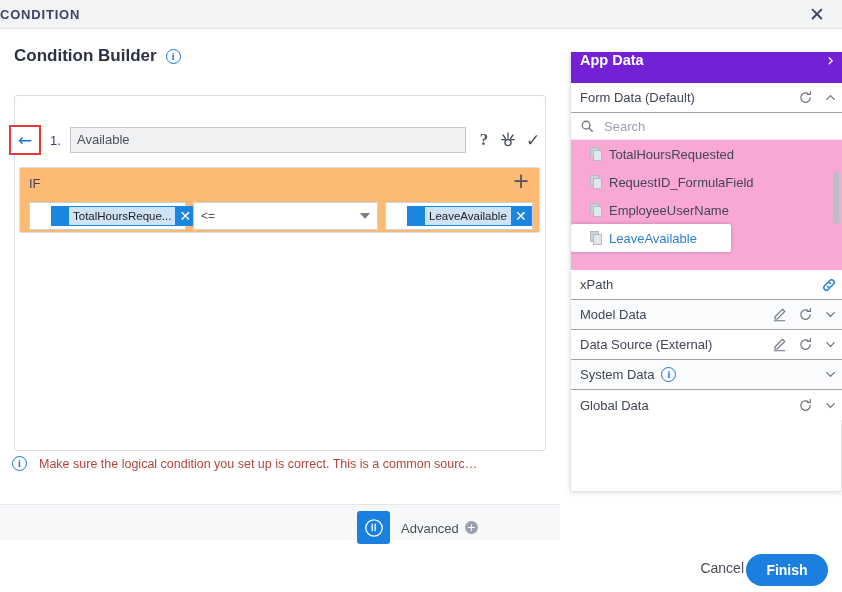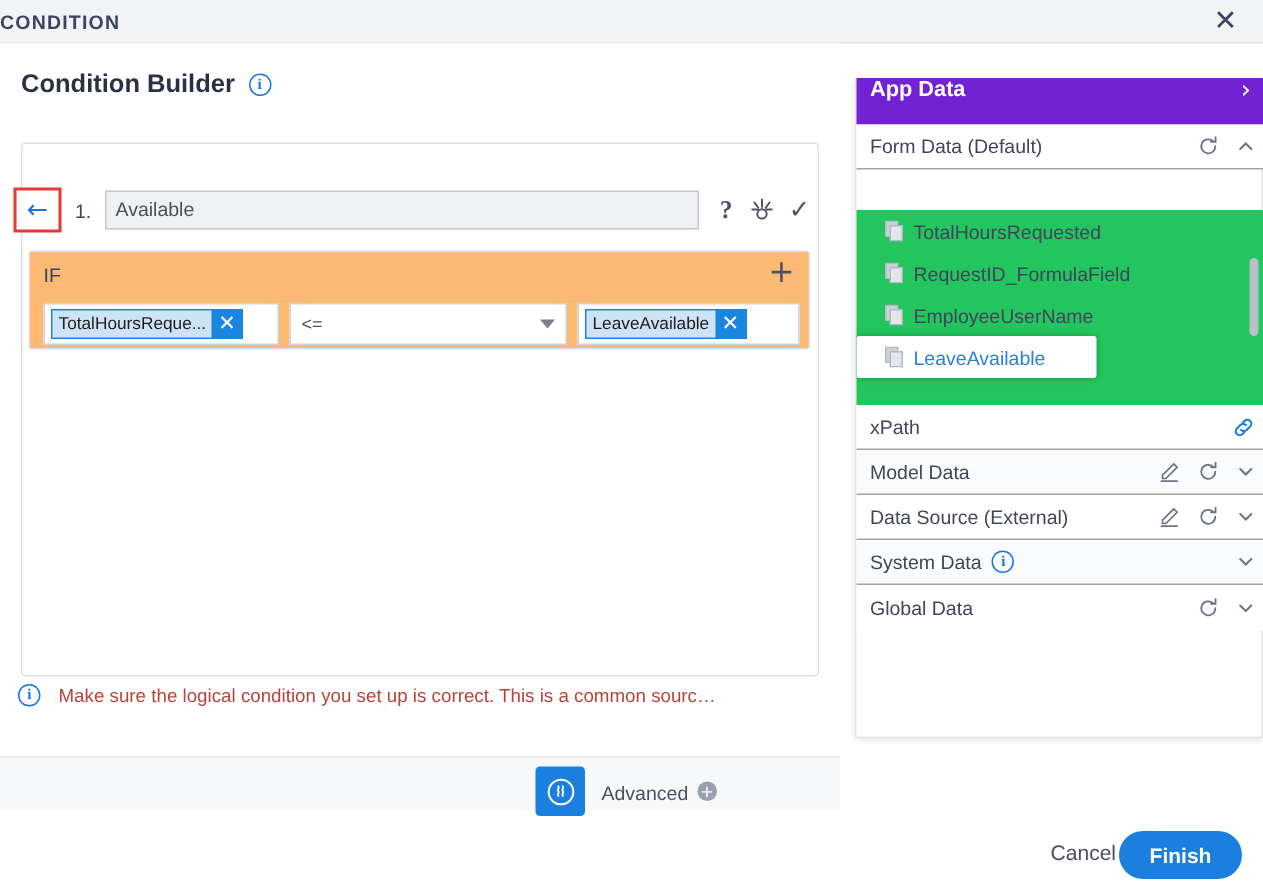--- a/index.html
+++ b/index.html
@@ -95,23 +95,23 @@
     position: absolute; top: 34px; height: 28px;
     border: 1px solid #cfd3d9; background: #fff;
     display: flex; align-items: center;
   }
   #slot-a { left: 9px;   width: 157px; }
   #slot-op{ left: 173px; width: 185px; }
   #slot-b { left: 365px; width: 148px; }
 
   .chip {
     display: flex; align-items: center; height: 20px;
-    margin-left: 4px; background: #1b86e0;
+    margin-left: 21px; background: #1b86e0;
     border: 1px solid #1b86e0;
-    font-size: 11.5px; max-width: calc(100% - 8px);
+    font-size: 11.5px; max-width: calc(100% - 8px); padding-left: 17px;
   }
   .chip .ctext {
     padding: 0 4px; line-height: 18px; color: #1c1c1c;
     background: #cfe3f7; white-space: nowrap; overflow: hidden; text-overflow: ellipsis;
   }
   .chip .cx {
     width: 20px; text-align: center; color: #fff; font-size: 14px; font-weight: bold;
     line-height: 18px; cursor: pointer; font-family:"DejaVu Sans", sans-serif;
   }
 
@@ -174,21 +174,21 @@
   }
   #searchrow .sicon { margin-left: 9px; color: #6d7385; display:flex; }
   #searchrow input {
     border: none; outline: none; margin-left: 8px; font-size: 13px;
     color: #3c4463; width: 200px; font-family:"Liberation Sans", sans-serif; background:transparent;
   }
   #searchrow input::placeholder { color: #9aa0ad; }
 
   #fieldlist {
     position: absolute; left: 0; top: 88px; width: 272px; height: 130px;
-    overflow: hidden; background: #22c55e;
+    overflow: hidden; background: #f9a8d4;
   }
   .fitem {
     position: relative; height: 28px; display: flex; align-items: center;
     padding-left: 38px; font-size: 13px; color: #41455a; cursor: pointer;
   }
   .fitem .ficon { position: absolute; left: 19px; display:flex; }
   .fitem.sel {
     color: #2b7fd4;
     background: #fff;
     box-shadow: 0 0 4px rgba(0,0,0,.22);
@@ -321,20 +321,29 @@
         </svg>
       </span>
       <span>
         <svg width="13" height="13" viewBox="0 0 14 14" fill="none" stroke="#6d7385" stroke-width="1.4" stroke-linecap="round">
           <path d="M3 9 7 5l4 4"></path>
         </svg>
       </span>
     </span>
   </div>
 
+  <div id="searchrow">
+    <span class="sicon">
+      <svg width="14" height="14" viewBox="0 0 16 16" fill="none" stroke="#6d7385" stroke-width="1.5" stroke-linecap="round">
+        <circle cx="7" cy="7" r="4.4"></circle>
+          <line x1="10.3" y1="10.3" x2="14" y2="14"></line>
+      </svg>
+    </span>
+    <input id="searchinput" type="text" placeholder="Search" style="">
+  </div>
 
   <div id="fieldlist">
     <div class="fitem">
       <span class="ficon">
         <svg width="13" height="14" viewBox="0 0 13 14">
             <rect x="0.5" y="0.5" width="8" height="10" fill="#cdd2da" stroke="#b4bac4"></rect>
             <rect x="3.5" y="3.5" width="8" height="10" fill="#e3e6ea" stroke="#b4bac4"></rect>
           </svg>
       </span>
       <span>TotalHoursRequested</span>

